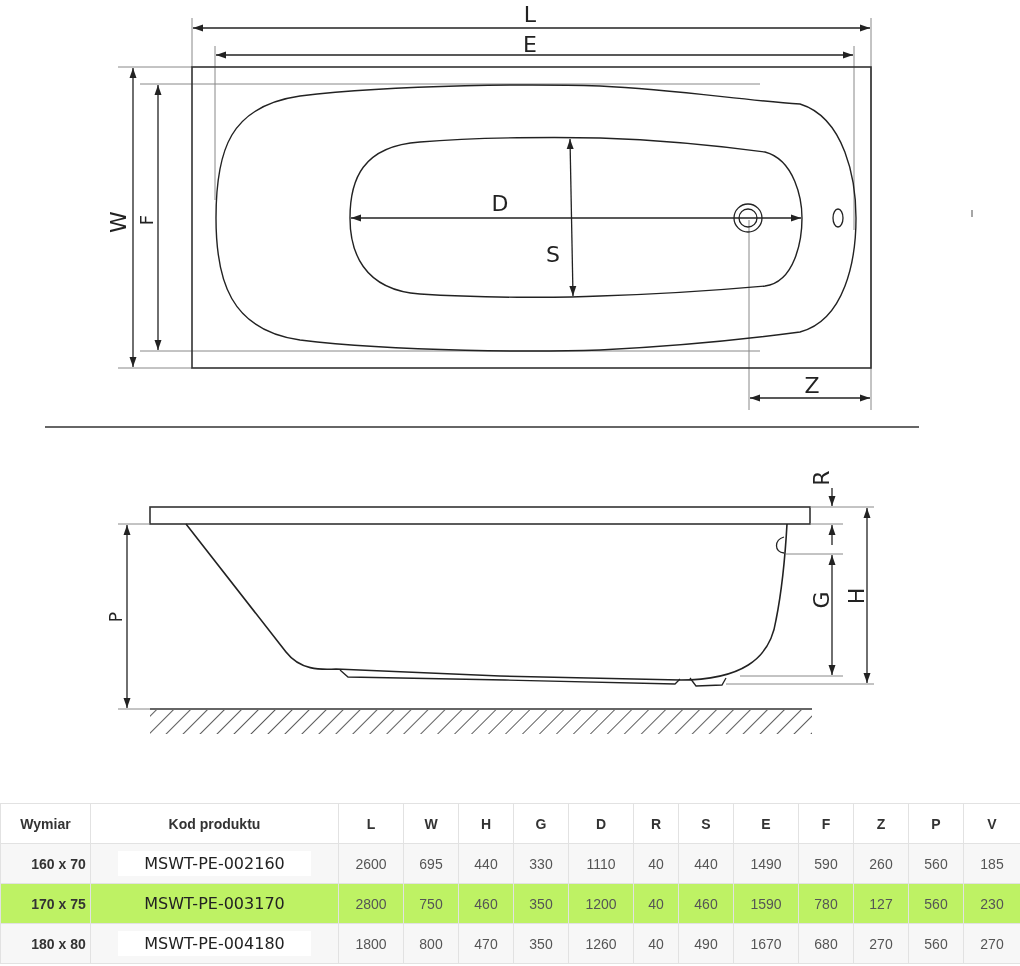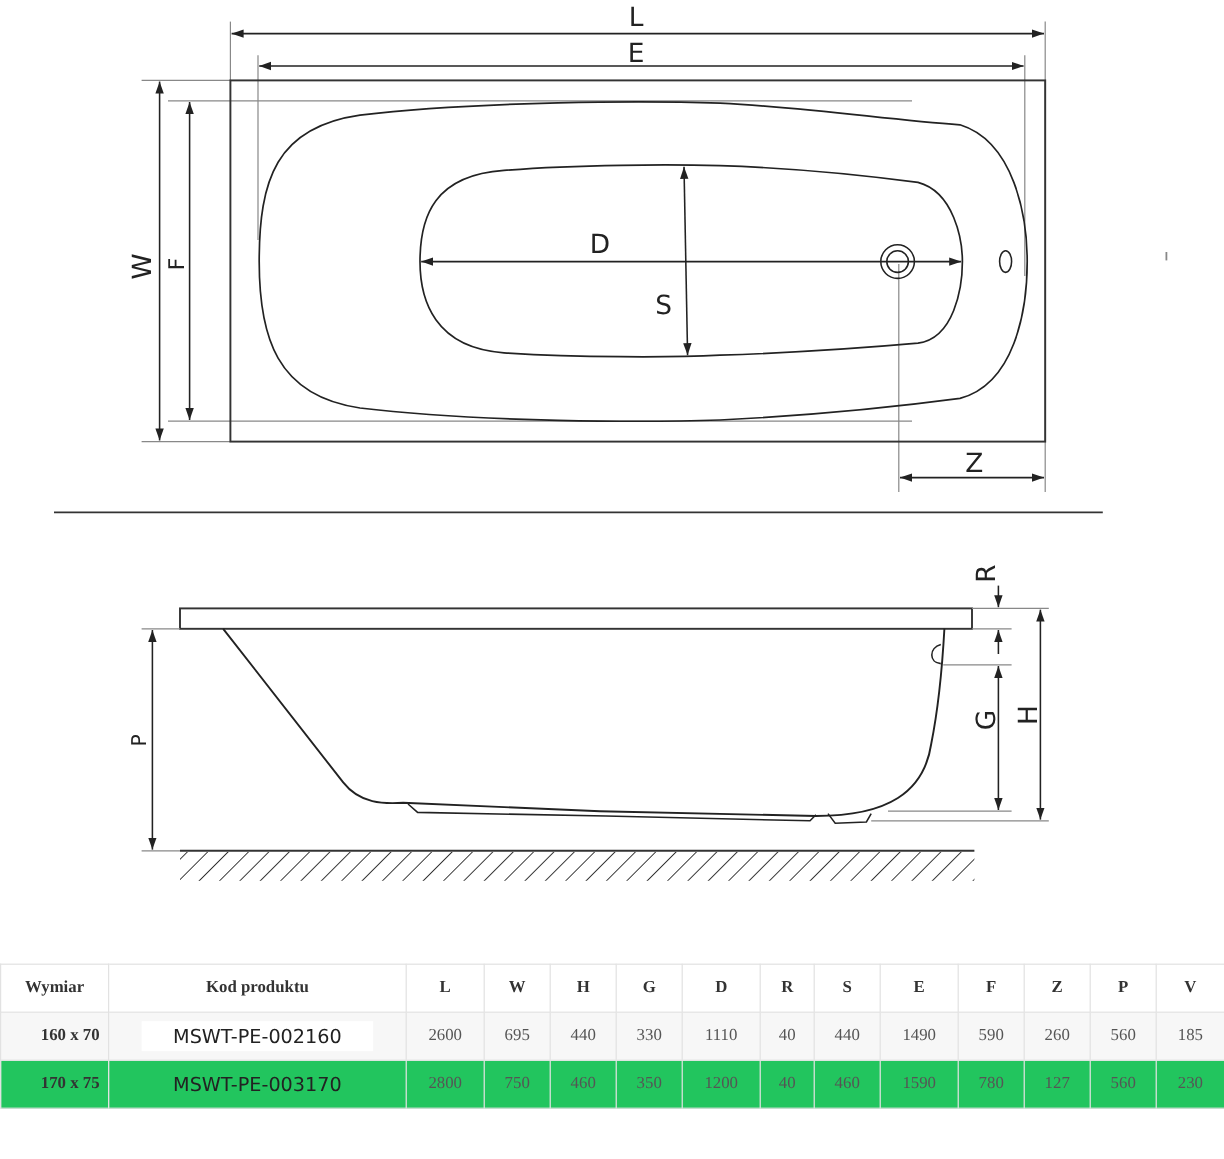--- a/index.html
+++ b/index.html
@@ -1,27 +1,27 @@
 <!DOCTYPE html>
 <html><head>
 <meta charset="utf-8">
 <style>
   html, body { margin:0; padding:0; background:#ffffff; }
   body { width:1020px; height:966px; position:relative; overflow:hidden; font-family:"Liberation Sans", sans-serif; }
   #drawing { position:absolute; left:0; top:0; width:1020px; height:790px; }
   .lbl { font-family:"DejaVu Sans", sans-serif; font-size:22px; fill:#222; }
   table.spec { position:absolute; left:0; top:803px; width:1020px; border-collapse:collapse; table-layout:fixed; font-family:"Liberation Sans", sans-serif; }
-  table.spec th, table.spec td { border:1px solid #e2e2e2; height:39px; text-align:center; padding:0; font-size:14px;font-family:Liberation Serif, serif; }
+  table.spec th, table.spec td { border:1px solid #e2e2e2; height:39px; text-align:center; padding:0; font-size:14px; }
   table.spec th { font-weight:bold; color:#333; background:#fff; }
   table.spec td { color:#555; }
   table.spec td.size { font-weight:bold; color:#333;padding-left:26px; }
   table.spec td.code { font-family:"DejaVu Sans", sans-serif; font-size:16px; color:#222; }
   table.spec tr.odd td { background:#f7f7f7; }
   table.spec tr.odd td.code span { background:#fff; display:inline-block; padding:3px 26px; }
-  table.spec tr.even td { background:#22c55e; }
+  table.spec tr.even td { background:#bef264; }
 </style>
 </head>
 <body>
 
 <svg id="drawing" viewBox="0 0 1020 790" xmlns="http://www.w3.org/2000/svg">
   <defs>
     <marker id="arr" viewBox="0 0 10 10" refX="10" refY="5" markerWidth="10" markerHeight="10" orient="auto-start-reverse" markerUnits="userSpaceOnUse">
       <path d="M0,1.5 L10,5 L0,8.5 z" fill="#222"></path>
     </marker>
     <pattern id="hatch" width="12" height="12" patternUnits="userSpaceOnUse" patternTransform="rotate(45)">
@@ -174,14 +174,30 @@
       <td>350</td>
       <td>1200</td>
       <td>40</td>
       <td>460</td>
       <td>1590</td>
       <td>780</td>
       <td>127</td>
       <td>560</td>
       <td>230</td>
     </tr>
+    <tr class="odd">
+      <td class="size">180 x 80</td>
+      <td class="code"><span>MSWT-PE-004180</span></td>
+      <td>1800</td>
+      <td>800</td>
+      <td>470</td>
+      <td>350</td>
+      <td>1260</td>
+      <td>40</td>
+      <td>490</td>
+      <td>1670</td>
+      <td>680</td>
+      <td>270</td>
+      <td>560</td>
+      <td>270</td>
+    </tr>
   </tbody>
 </table>
 
 </body></html>

